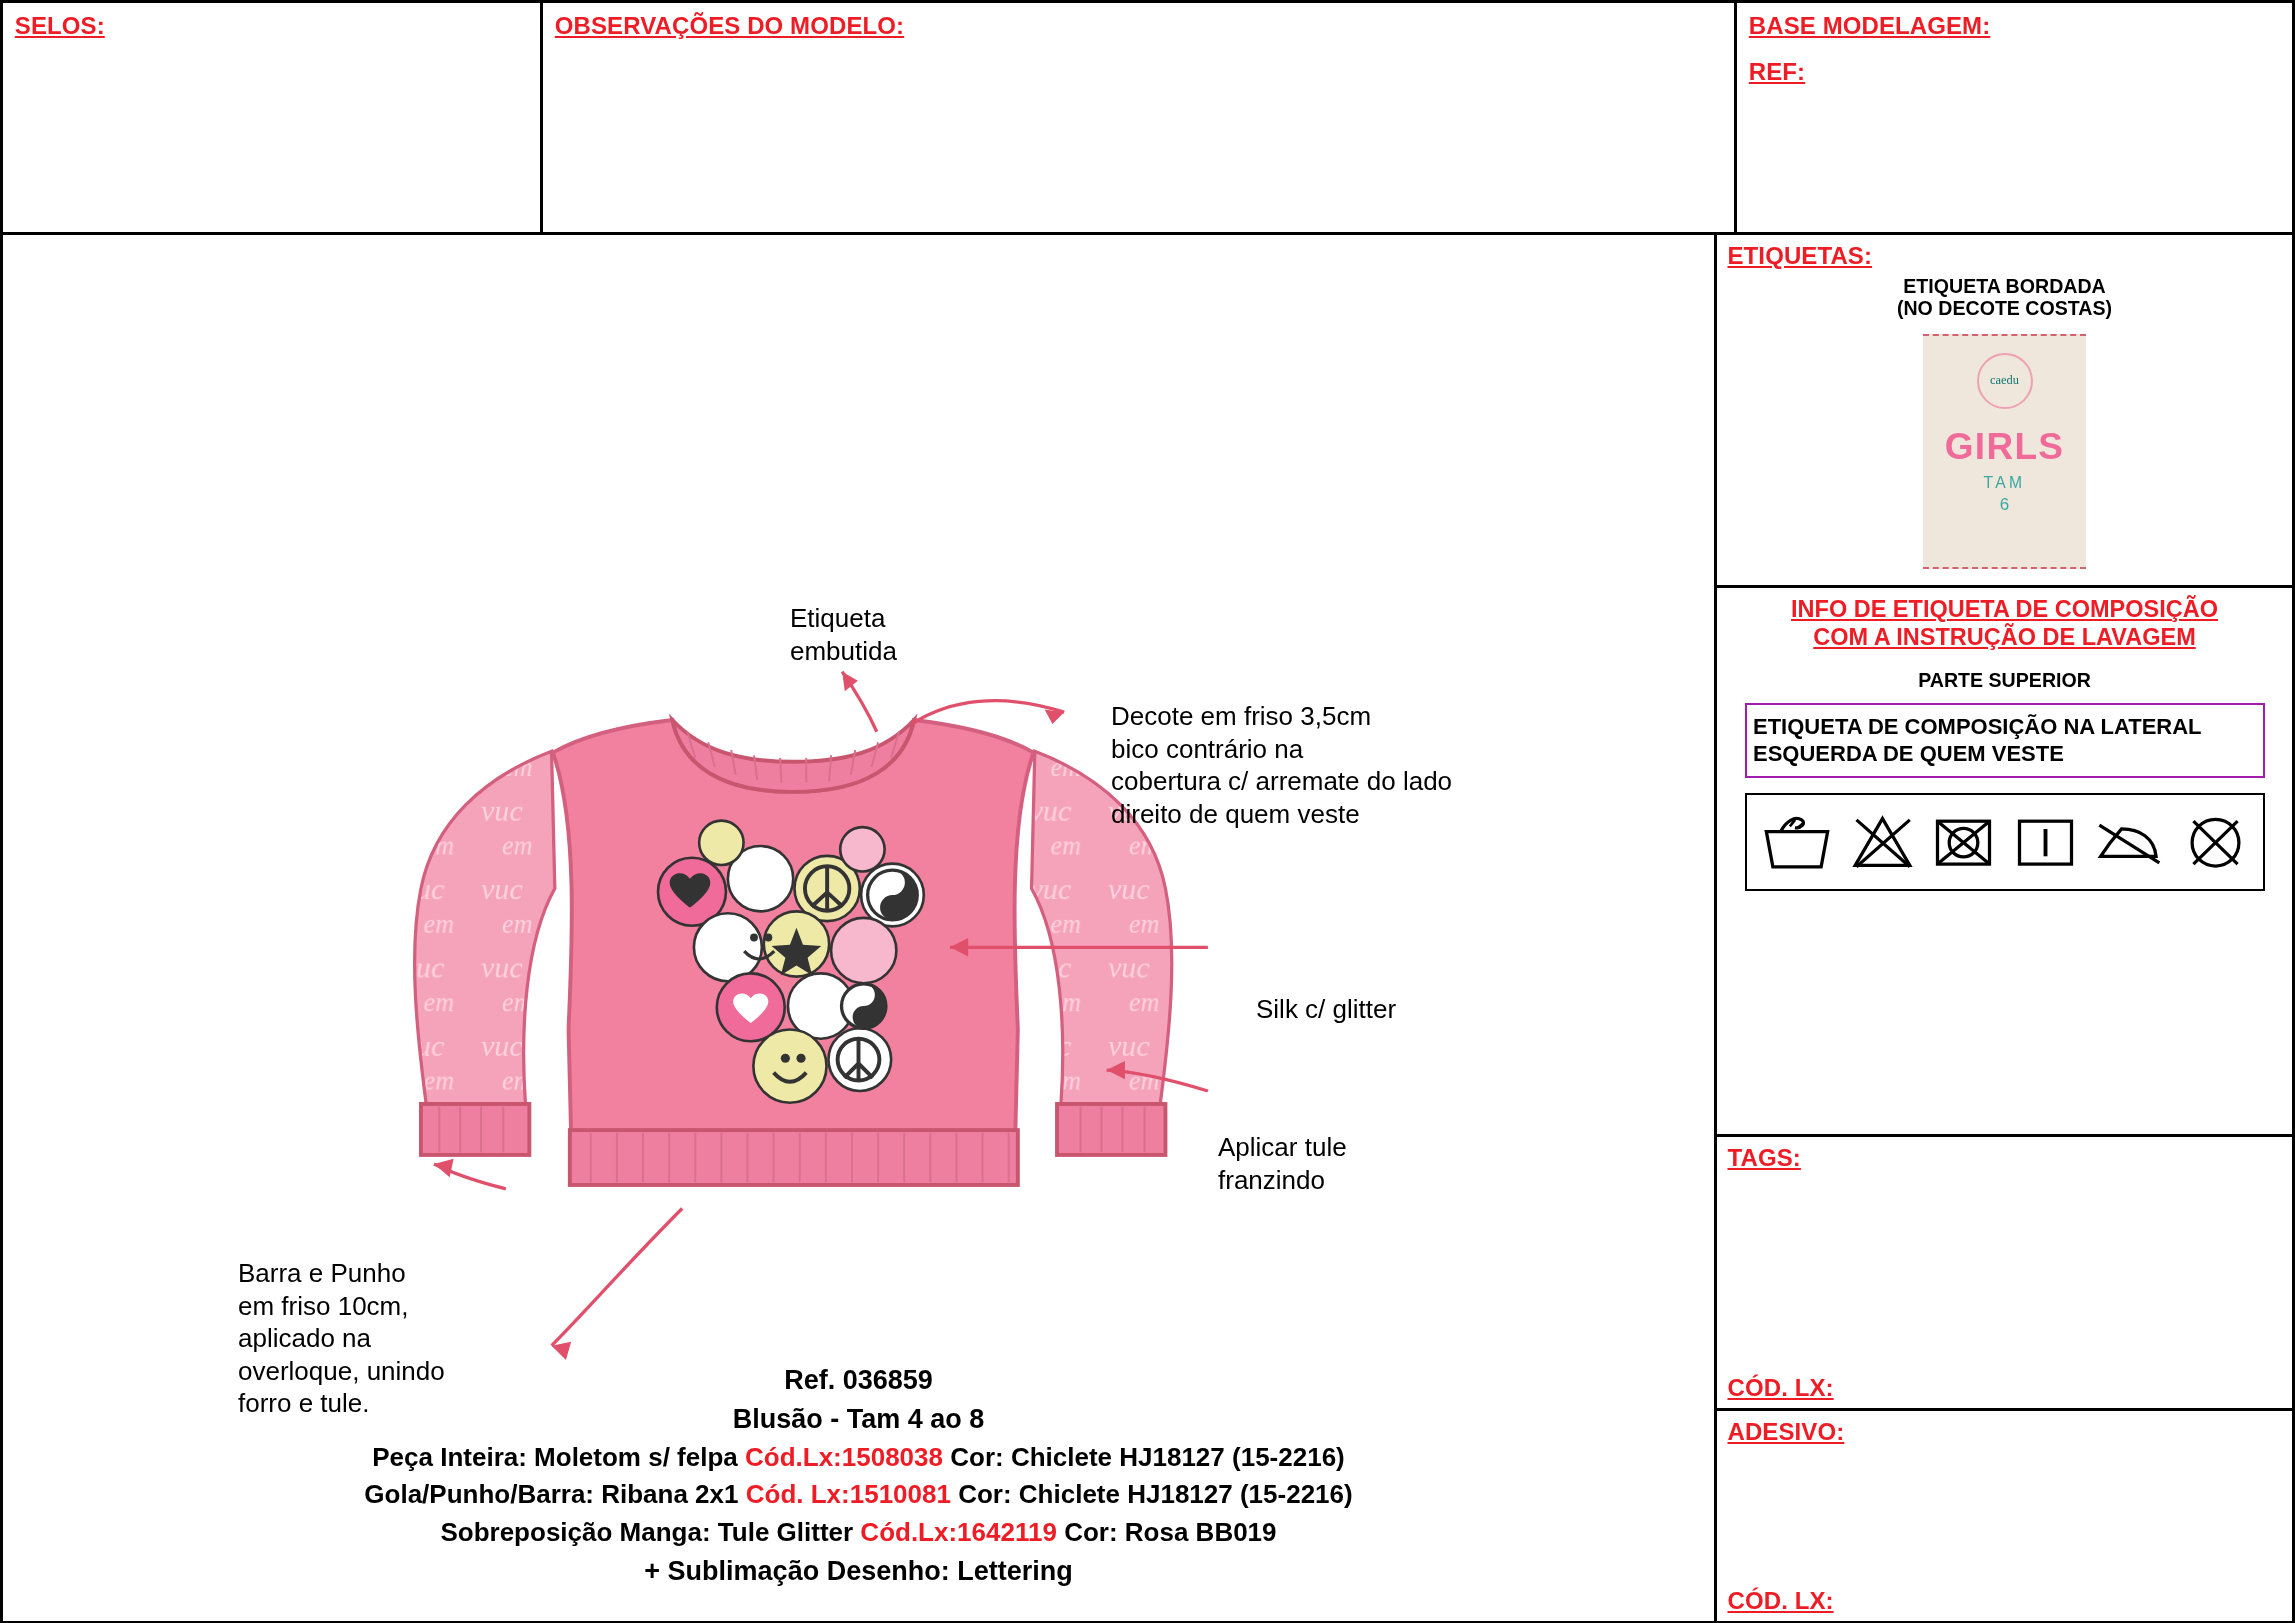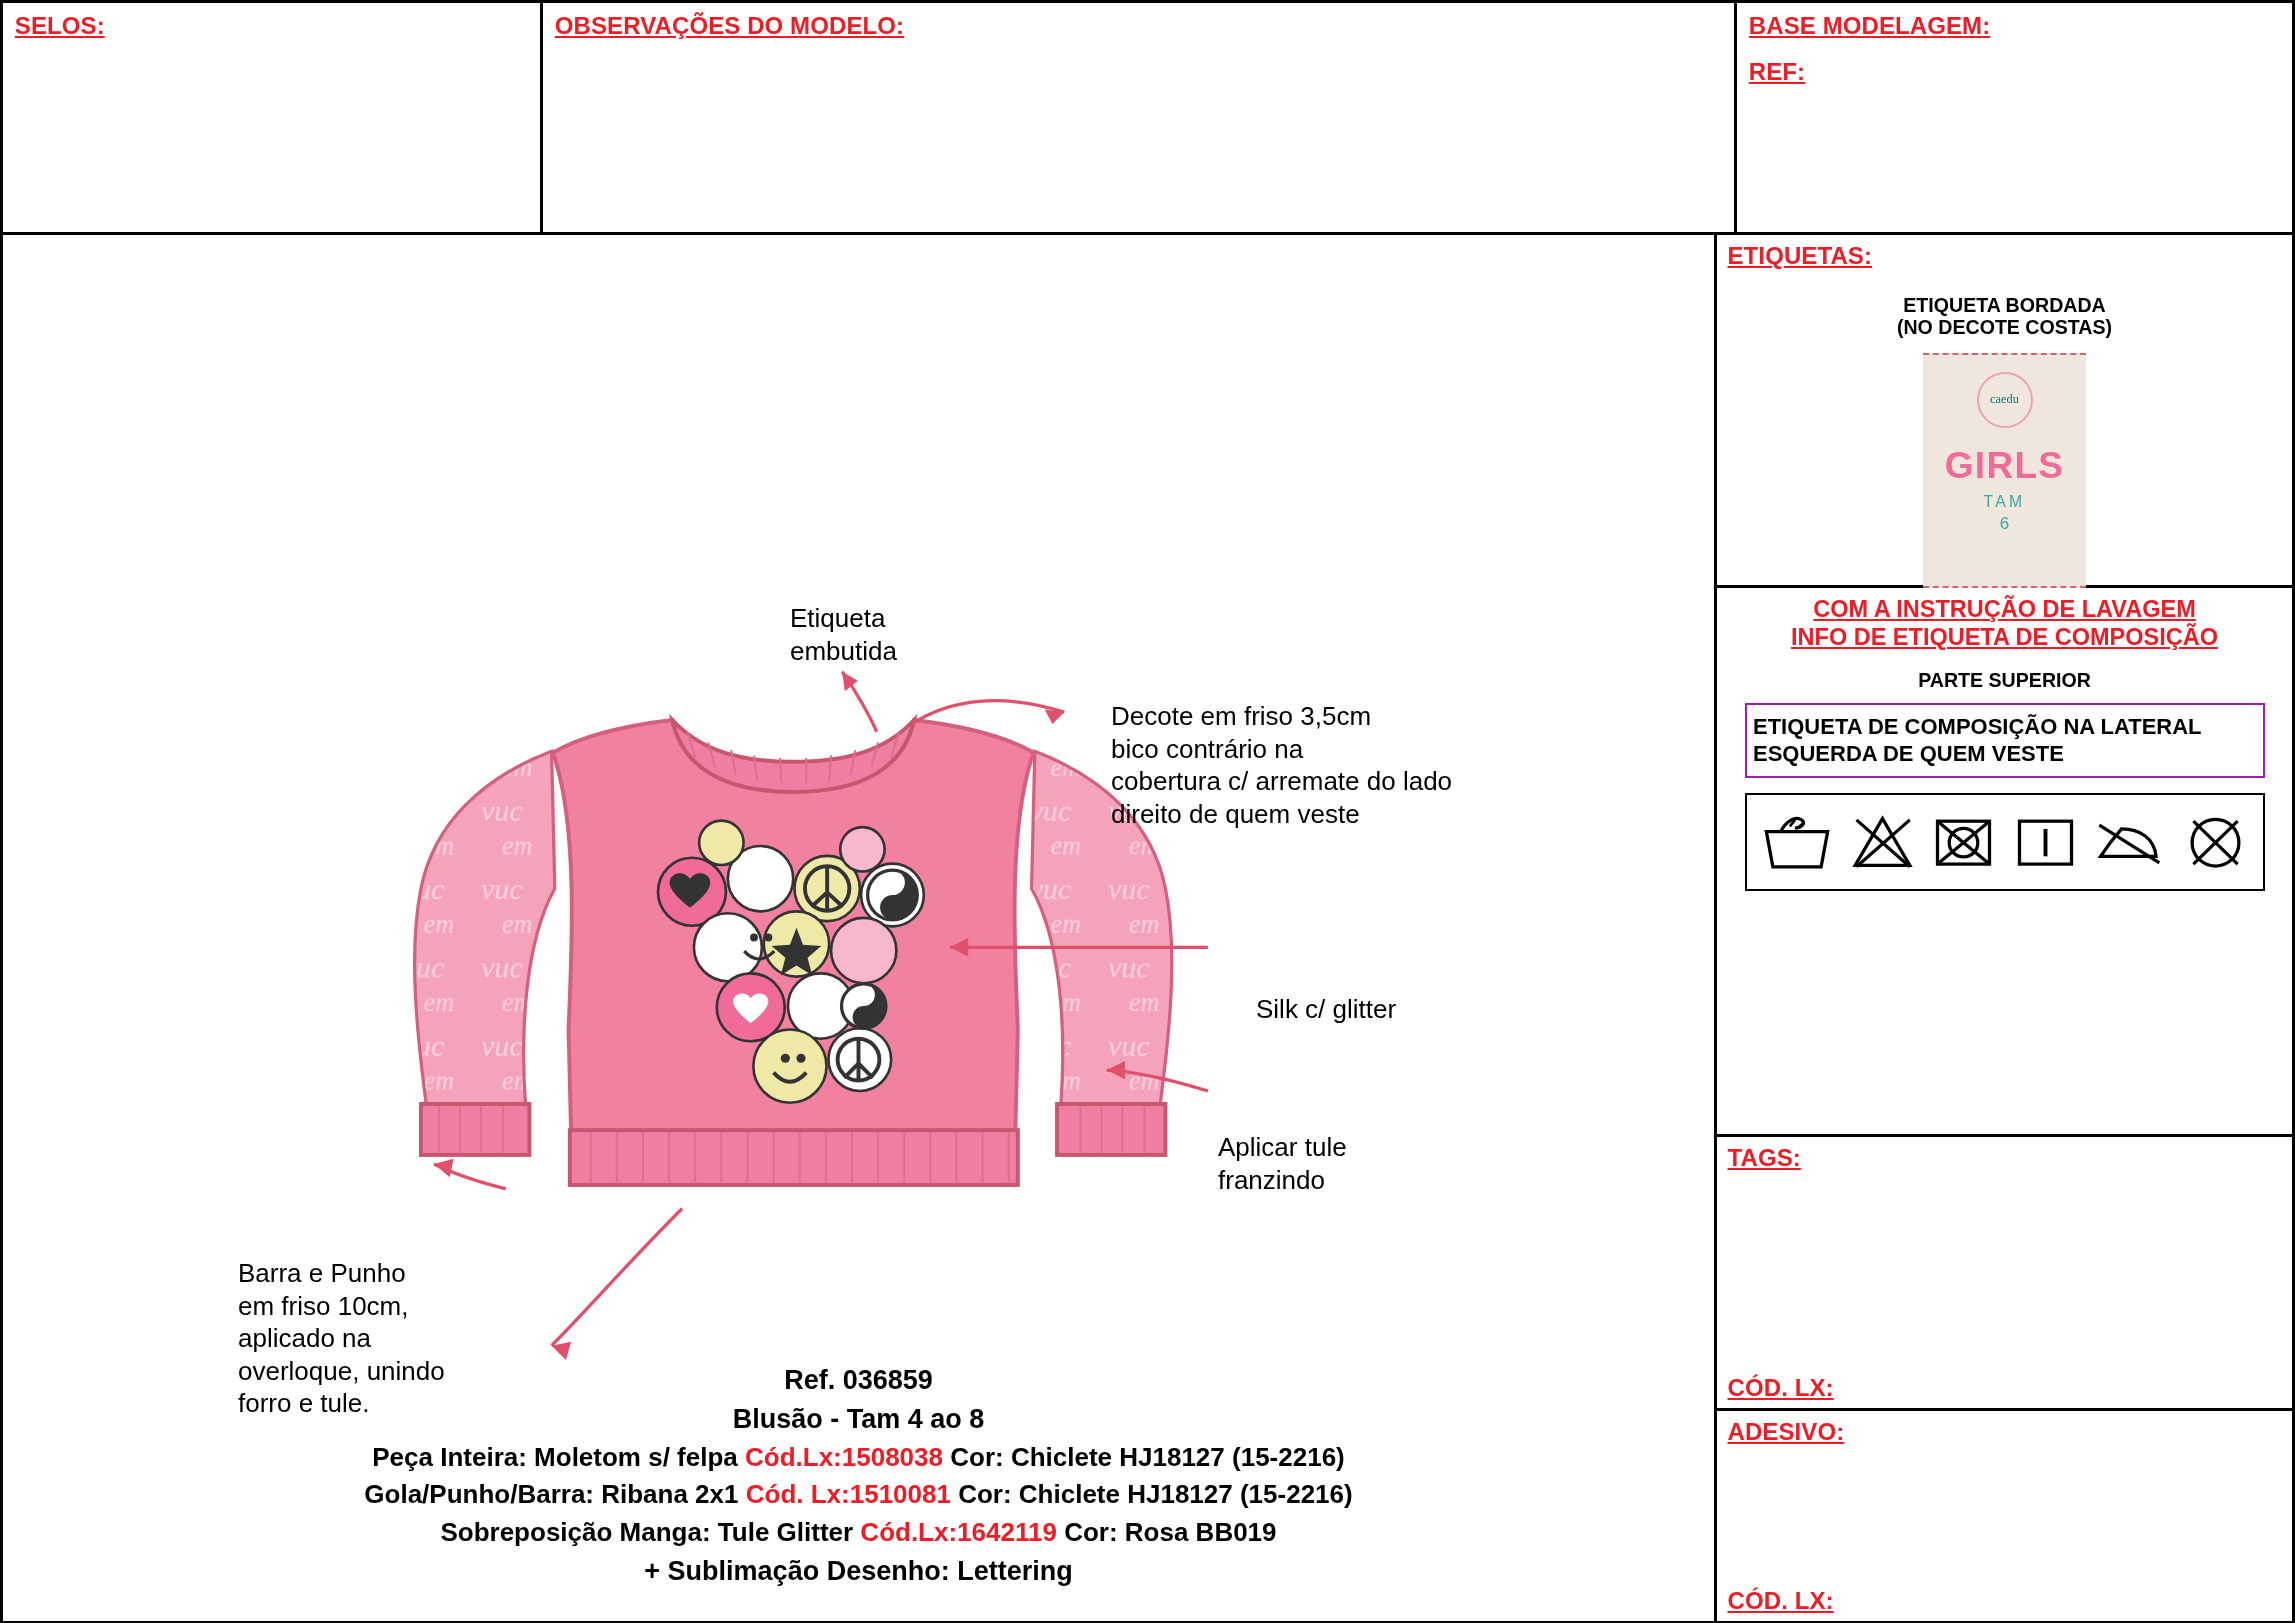--- a/index.html
+++ b/index.html
@@ -36,21 +36,21 @@
   .body-row { display:flex; height: 1386px; }
   .left-pane { flex:1; border-right:3.3px solid #000; position: relative; }
   .right-pane { width: 575px; display:flex; flex-direction:column; }
 
   .r-sect { border-bottom: 3.3px solid #000; padding: 6.5px 10.5px; position: relative; }
   .r-etiquetas { height: 353px; }
   .r-info { height: 549px; }
   .r-tags { height: 274px; }
   .r-adesivo { flex:1; }
 
-  .sub-center { text-align:center; font-weight:bold; font-size: 19.6px; line-height: 1.15; margin-top: 24px;}
+  .sub-center { text-align:center; font-weight:bold; font-size: 19.6px; line-height: 1.15; margin-top: 5px;}
   .red-center {
     color:#ee1c25; font-weight:bold; font-size:23.5px; text-align:center;
     text-decoration: underline; line-height:1.22;
   }
 
   
   .emb-label {
     width: 163px; height: 235px; margin: 14.4px auto 0;
     background: #efe7db;
     border-top: 2px dashed #d2626f; border-bottom: 2px dashed #d2626f;
@@ -291,22 +291,22 @@
         <div class="emb-label">
           <div class="emb-circle">caedu</div>
           <div class="emb-girls">GIRLS</div>
           <div class="emb-tam">TAM</div>
           <div class="emb-num">6</div>
         </div>
       </div>
 
       <div class="r-sect r-info">
         <div class="red-center">
+          <div>INFO DE ETIQUETA DE COMPOSIÇÃO</div>
           <div>COM A INSTRUÇÃO DE LAVAGEM</div>
-          <div>INFO DE ETIQUETA DE COMPOSIÇÃO</div>
         </div>
         <div class="sub-center" style="margin-top:17px;">PARTE SUPERIOR</div>
         <div class="comp-box">ETIQUETA DE COMPOSIÇÃO NA LATERAL ESQUERDA DE QUEM VESTE</div>
 
         <div class="care-box">
 
           <svg width="72" height="60" viewBox="0 0 110 92">
             <path d="M8 30 L102 30 L92 84 L18 84 Z" fill="none" stroke="#000" stroke-width="5"></path>
             <path d="M30 30 C38 14, 52 6, 62 12 C70 17, 60 26, 52 24" fill="none" stroke="#000" stroke-width="5"></path>
             <path d="M44 22 l8 -10 M56 24 l10 -8" stroke="#000" stroke-width="4"></path>

